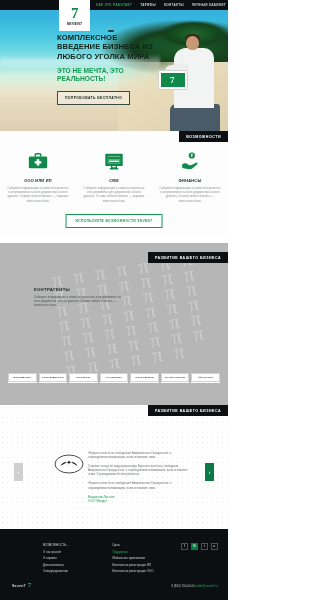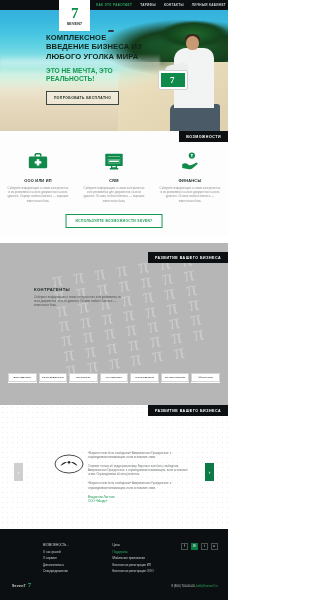--- a/index.html
+++ b/index.html
@@ -65,21 +65,21 @@
     position: absolute; top: 0; left: 92px; right: 2px; height: 10px;
     display: flex; align-items: center; justify-content: flex-end;
     gap: 8px; z-index: 7;
   }
   .topnav a {
     font-size: 3.1px; letter-spacing: .32px; text-transform: uppercase;
     color: #cfd6d2; text-decoration: none; white-space: nowrap; font-weight: 700;
   }
   .topnav a.accent { color: #2faa63; }
 
-  .hero-copy { position: absolute; left: 46px; top: 33px; width: 104px; z-index: 5; }
+  .hero-copy { position: absolute; left: 57px; top: 33px; width: 104px; z-index: 5; }
   .hero-title {
     font-size: 7.6px; line-height: 9.4px; font-weight: 700; color: #10241a;
     text-transform: uppercase; letter-spacing: .1px;
   }
   .hero-sub {
     margin-top: 6px; font-size: 6.6px; line-height: 8px; font-weight: 700;
     color: #169a52; text-transform: uppercase;
   }
   .hero-btn {
     margin-top: 8px; display:inline-block; border: 1px solid #3a4a42;

